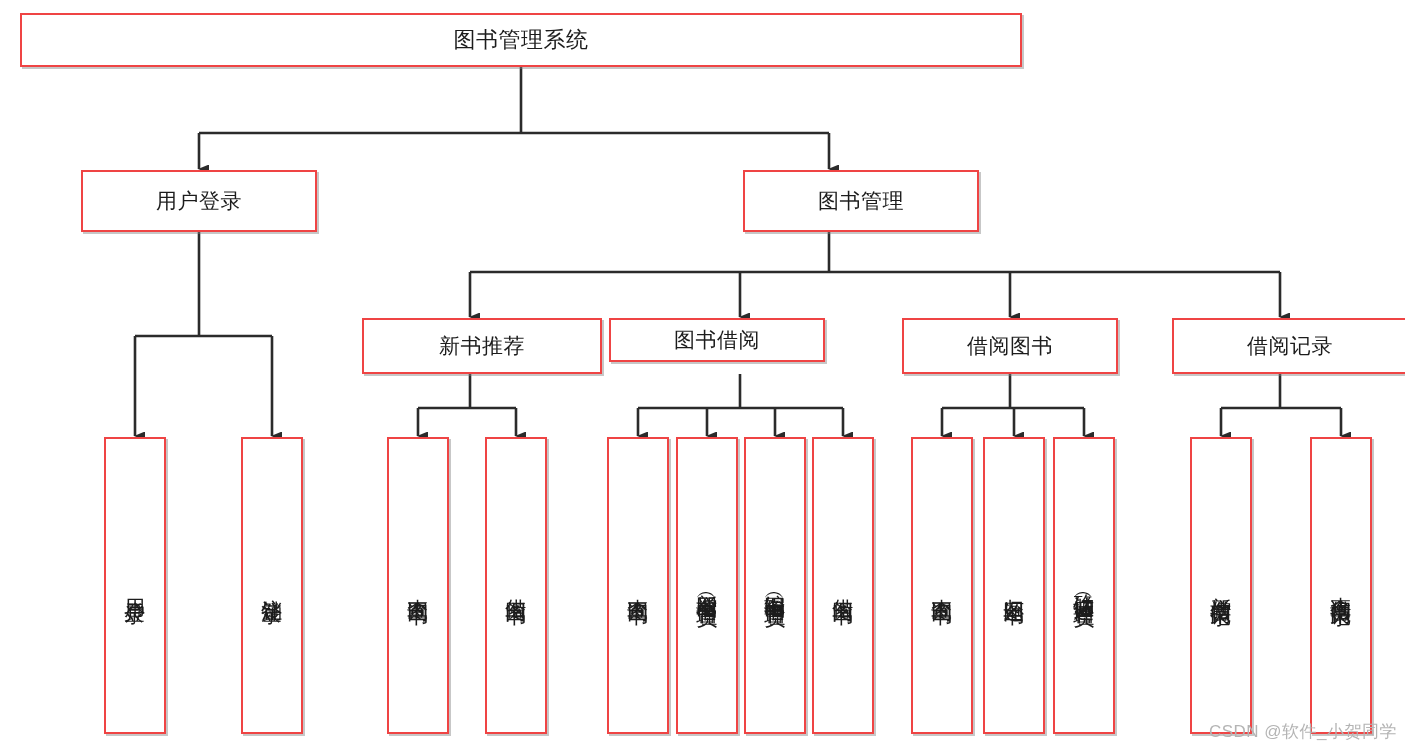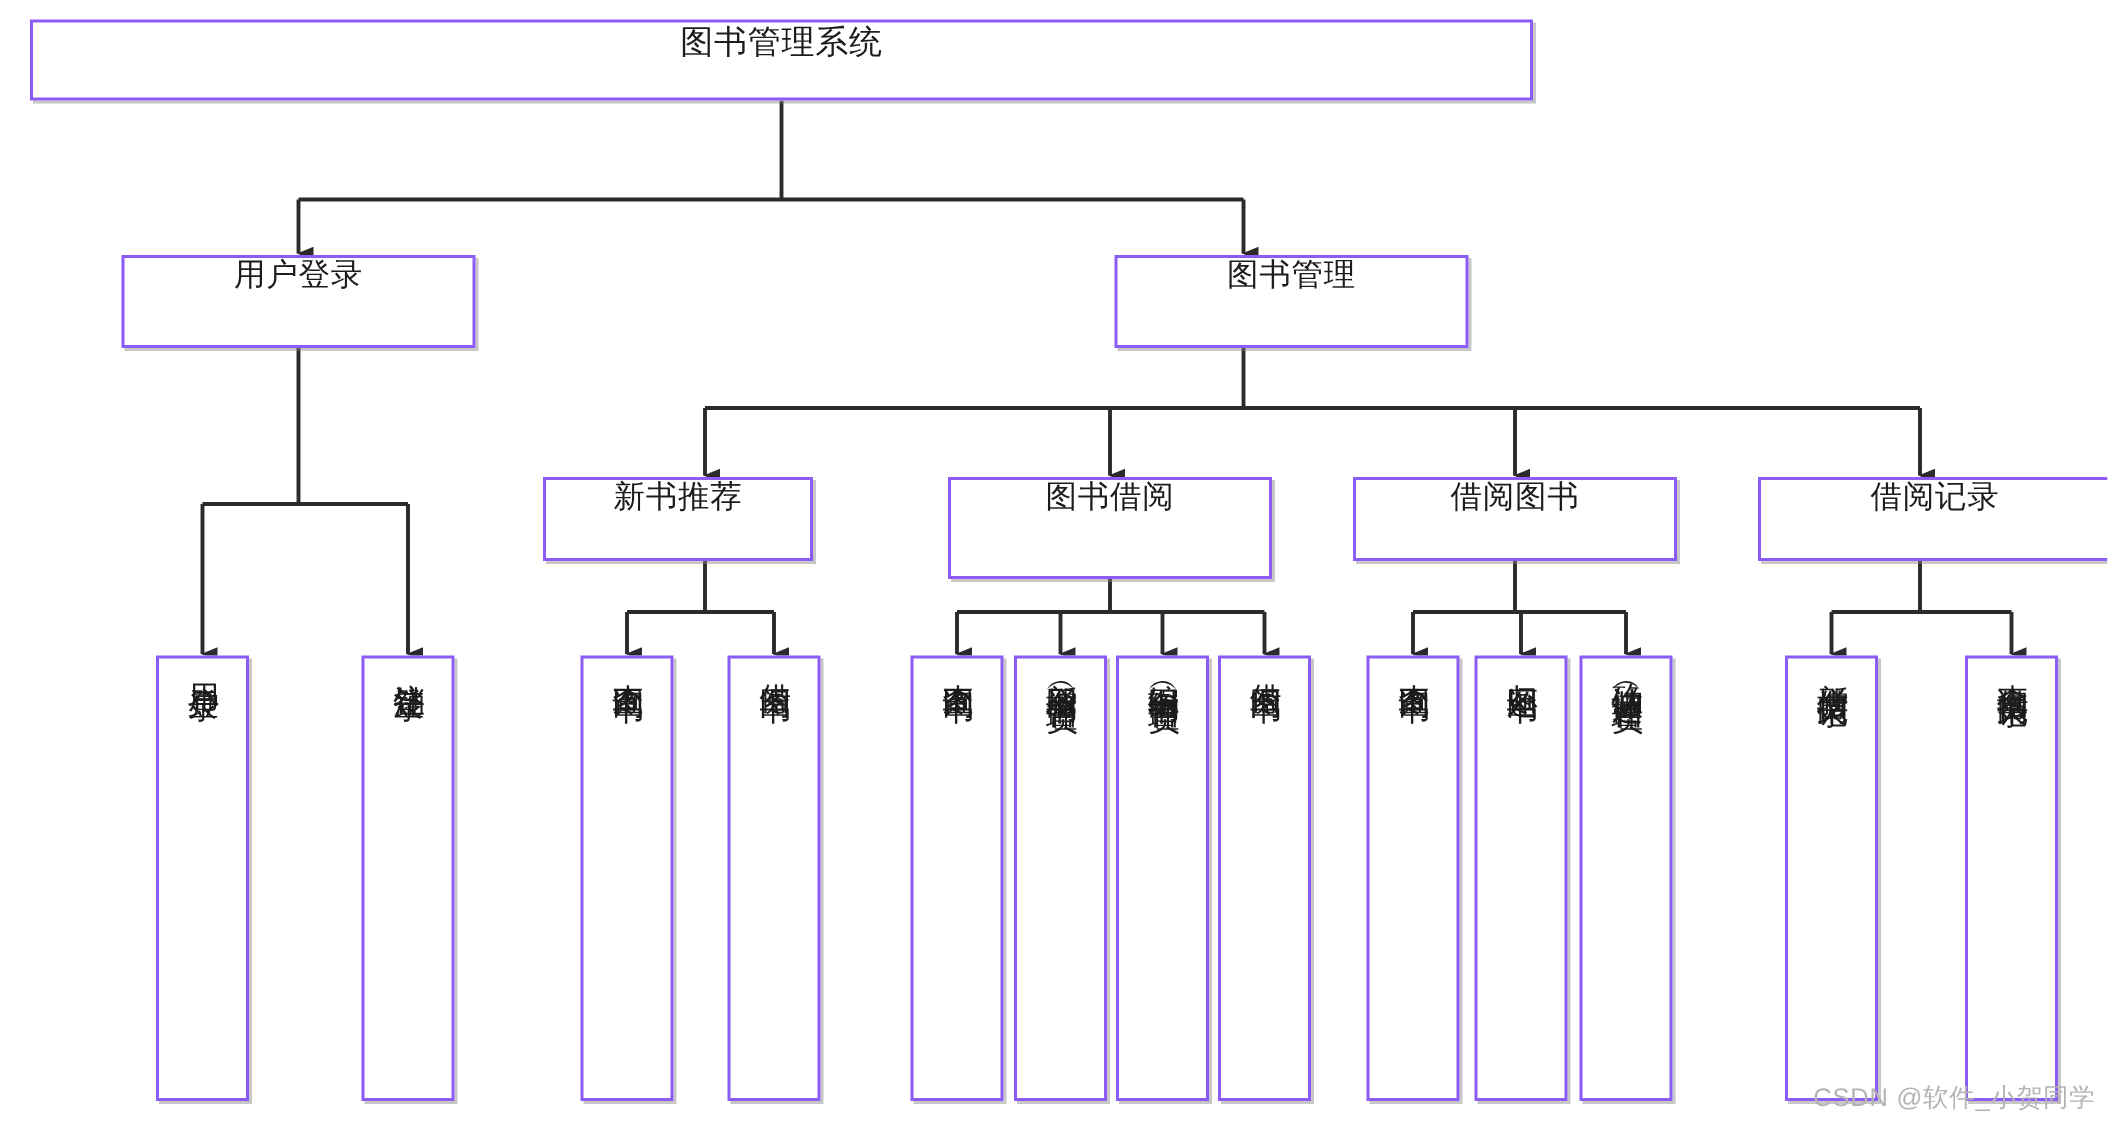--- a/index.html
+++ b/index.html
@@ -24,24 +24,24 @@
     left: 0;
     top: 0;
     width: 1405px;
     height: 747px;
     pointer-events: none;
   }
   .node {
     position: absolute;
     box-sizing: border-box;
     background: #ffffff;
-    border: 2px solid #8b5cf6;
+    border: 2px solid #ef4444;
     box-shadow: 2px 2px 0 rgba(130,130,130,0.45);
     display: flex;
-    align-items: flex-start;
+    align-items: center;
     justify-content: center;
     z-index: 2;
   }
   .node .node-label {
     font-size: 21px;
     line-height: 1.18;
     color: #1c1c1c;
     letter-spacing: 0.5px;
     text-align: center;
     white-space: nowrap;
@@ -119,24 +119,24 @@
   <div id="node-layer">
       <div class="node root" style="left: 20px; top: 13px; width: 1002px; height: 54px;">
         <span class="node-label">图书管理系统</span>
       </div>
       <div class="node" style="left: 81px; top: 170px; width: 236px; height: 62px;">
         <span class="node-label">用户登录</span>
       </div>
       <div class="node" style="left: 711px; top: 170px; width: 236px; height: 62px; margin-left: 32px;">
         <span class="node-label">图书管理</span>
       </div>
-      <div class="node" style="left: 362px; top: 318px; width: 180px; height: 56px;">
+      <div class="node" style="left: 362px; top: 318px; width: 240px; height: 56px;">
         <span class="node-label">新书推荐</span>
       </div>
-      <div class="node" style="left: 632px; top: 318px; width: 216px; height: 68px;">
+      <div class="node" style="left: 609px; top: 318px; width: 216px; height: 44px;">
         <span class="node-label">图书借阅</span>
       </div>
       <div class="node" style="left: 902px; top: 318px; width: 216px; height: 56px;">
         <span class="node-label">借阅图书</span>
       </div>
       <div class="node" style="left: 1172px; top: 318px; width: 236px; height: 56px;">
         <span class="node-label">借阅记录</span>
       </div>
       <div class="node vertical" style="left: 104px; top: 437px; width: 62px; height: 297px;">
         <span class="node-label">用户登录</span>

